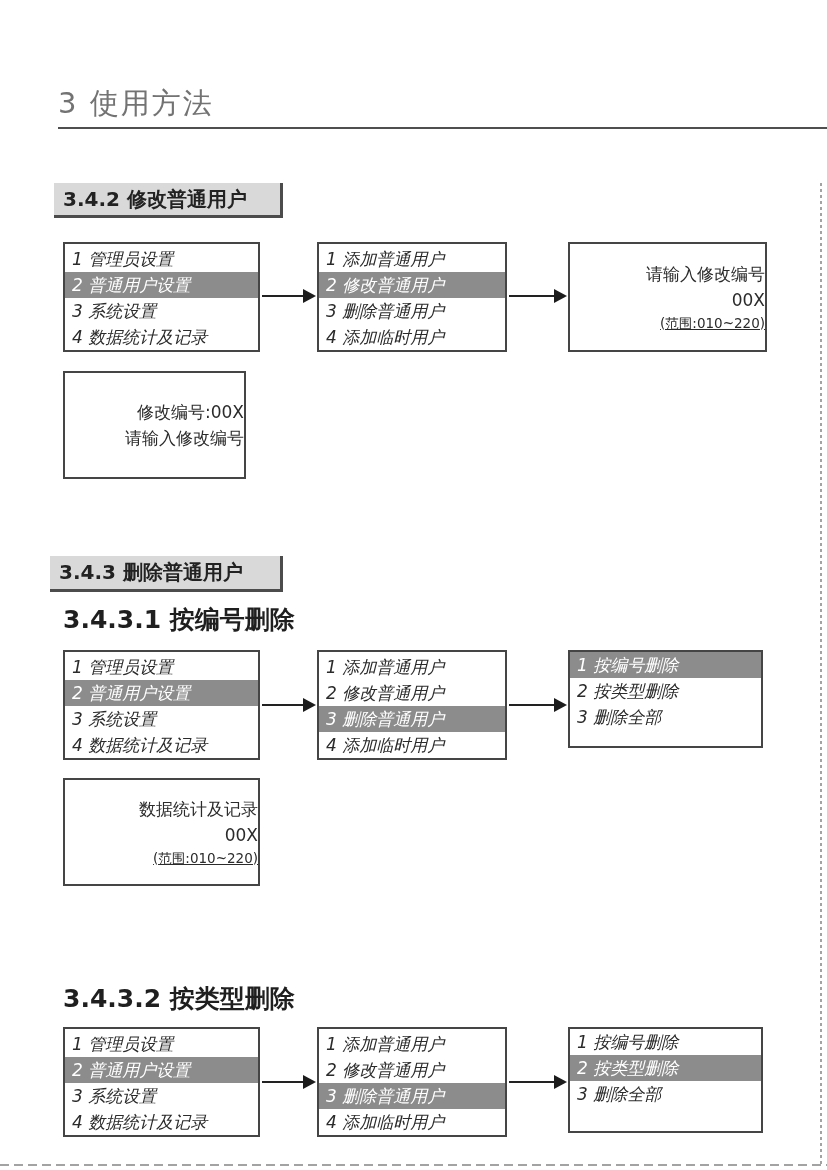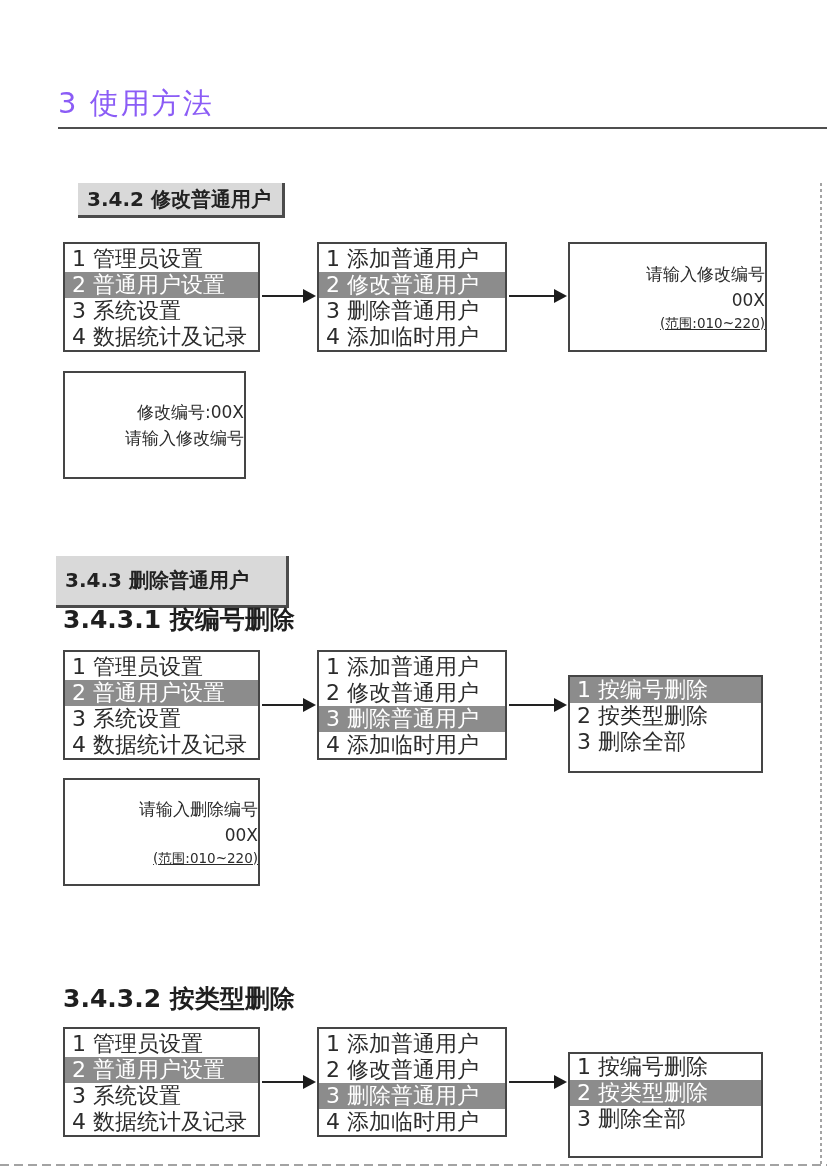--- a/index.html
+++ b/index.html
@@ -6,21 +6,21 @@
   body{
     width:827px;height:1170px;position:relative;background:#ffffff;
     font-family:"DejaVu Sans","Liberation Sans",sans-serif;
     color:#2b2b2b;overflow:hidden;
   }
   .abs{position:absolute;}
 
   
   .page-title{
     left:58px;top:84px;font-size:29px;font-weight:400;
-    letter-spacing:2px;color:#8b5cf6;white-space:nowrap;
+    letter-spacing:2px;color:#737373;white-space:nowrap;
   }
   .title-rule{left:58px;top:127px;width:769px;height:2px;background:#4f4f4f;}
 
   
   .vdash{
     left:820px;top:183px;width:2px;height:983px;
     background:repeating-linear-gradient(to bottom,#a3a3a3 0 3px,transparent 3px 6px);
   }
   .hdash{
     left:0;top:1164px;width:827px;height:2px;
@@ -37,24 +37,24 @@
   }
 
   
   .sub-heading{font-size:25px;font-weight:700;color:#1f1f1f;white-space:nowrap;}
 
   
   .menu-box{
     background:#fff;border:2px solid #454545;box-sizing:border-box;
     padding-top:2px;overflow:hidden;
   }
-  .menu-box.no-pad{padding-top:0;margin-top:25px;}
+  .menu-box.no-pad{padding-top:0;}
   .mi{
     height:26px;line-height:26px;padding-left:7px;
-    font-size:22px;color:#2b2b2b;white-space:nowrap;
+    font-size:17px;color:#2b2b2b;white-space:nowrap;font-style:italic;
   }
   .mi.hl{background:#8c8c8c;color:#ffffff;}
 
   
   .msg-box{
     background:#fff;border:2px solid #454545;box-sizing:border-box;
     display:flex;flex-direction:column;align-items:flex-end;justify-content:center;
     text-align:center;row-gap:3px;overflow:hidden;
   }
   .ml{font-size:17px;line-height:23px;color:#2b2b2b;white-space:nowrap;}
@@ -70,21 +70,21 @@
 </style>
 </head>
 <body>
 
 <div class="abs page-title">3 使用方法</div>
 <div class="abs title-rule"></div>
 
 <div class="abs vdash"></div>
 <div class="abs hdash"></div>
 
-<div class="abs sec-label" style="left:78px;top:183px;width:207px;height:35px">
+<div class="abs sec-label" style="left:54px;top:183px;width:229px;height:35px">
   <span>3.4.2 修改普通用户</span>
 </div>
 
 <div class="abs menu-box" style="left:63px;top:242px;width:197px;height:110px">
   <div class="mi">1 管理员设置</div>
   <div class="mi hl">2 普通用户设置</div>
   <div class="mi">3 系统设置</div>
   <div class="mi">4 数据统计及记录</div>
 </div>
 
@@ -109,21 +109,21 @@
   <div class="ml">请输入修改编号</div>
   <div class="ml">00X</div>
   <div class="ml small">(范围:010~220)</div>
 </div>
 
 <div class="abs msg-box" style="left:63px;top:371px;width:183px;height:108px">
   <div class="ml">修改编号:00X</div>
   <div class="ml">请输入修改编号</div>
 </div>
 
-<div class="abs sec-label" style="left:56px;top:556px;width:233px;height:52px">
+<div class="abs sec-label" style="left:50px;top:556px;width:233px;height:36px">
   <span>3.4.3 删除普通用户</span>
 </div>
 
 <div class="abs sub-heading" style="left:63px;top:603px">3.4.3.1 按编号删除</div>
 
 <div class="abs menu-box" style="left:63px;top:650px;width:197px;height:110px">
   <div class="mi">1 管理员设置</div>
   <div class="mi hl">2 普通用户设置</div>
   <div class="mi">3 系统设置</div>
   <div class="mi">4 数据统计及记录</div>
@@ -146,21 +146,21 @@
   <div class="head"></div>
 </div>
 
 <div class="abs menu-box no-pad" style="left:568px;top:650px;width:195px;height:98px">
   <div class="mi hl">1 按编号删除</div>
   <div class="mi">2 按类型删除</div>
   <div class="mi">3 删除全部</div>
 </div>
 
 <div class="abs msg-box" style="left:63px;top:778px;width:197px;height:108px">
-  <div class="ml">请输入删除编号</div>
+  <div class="ml">数据统计及记录</div>
   <div class="ml">00X</div>
   <div class="ml small">(范围:010~220)</div>
 </div>
 
 <div class="abs sub-heading" style="left:63px;top:982px">3.4.3.2 按类型删除</div>
 
 <div class="abs menu-box" style="left:63px;top:1027px;width:197px;height:110px">
   <div class="mi">1 管理员设置</div>
   <div class="mi hl">2 普通用户设置</div>
   <div class="mi">3 系统设置</div>

